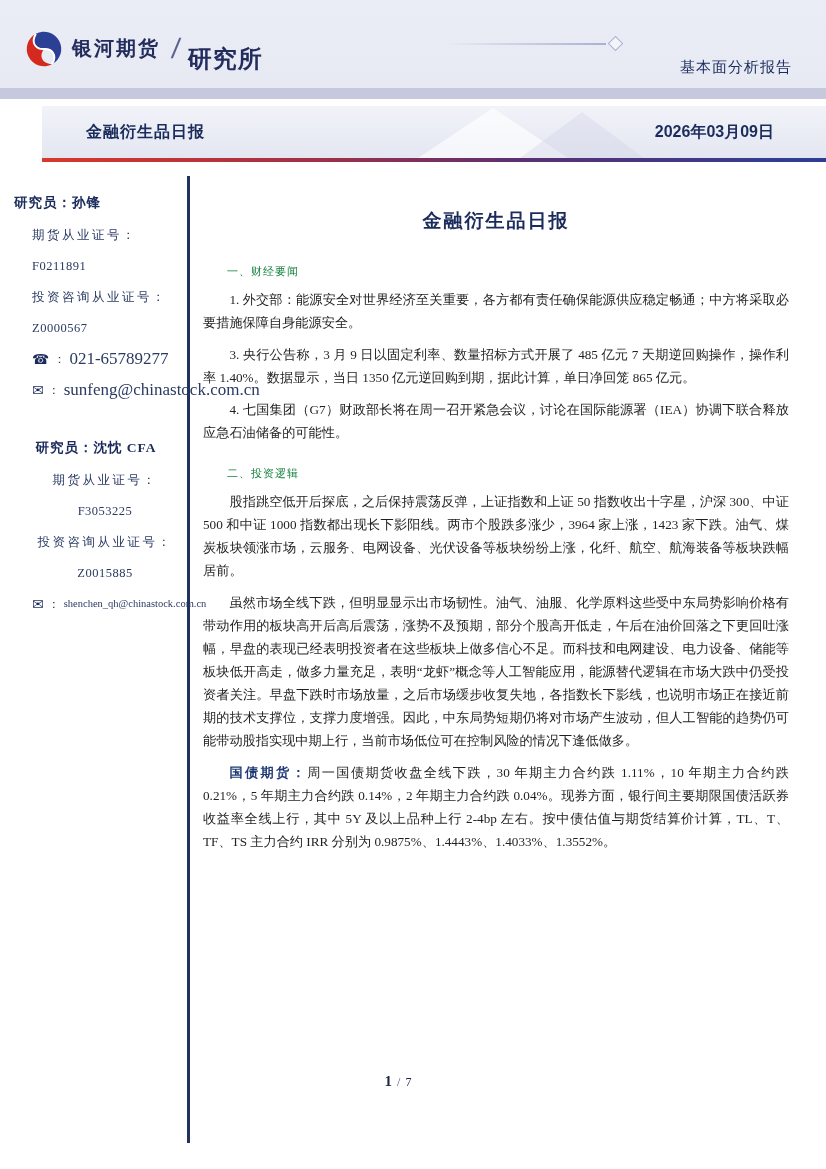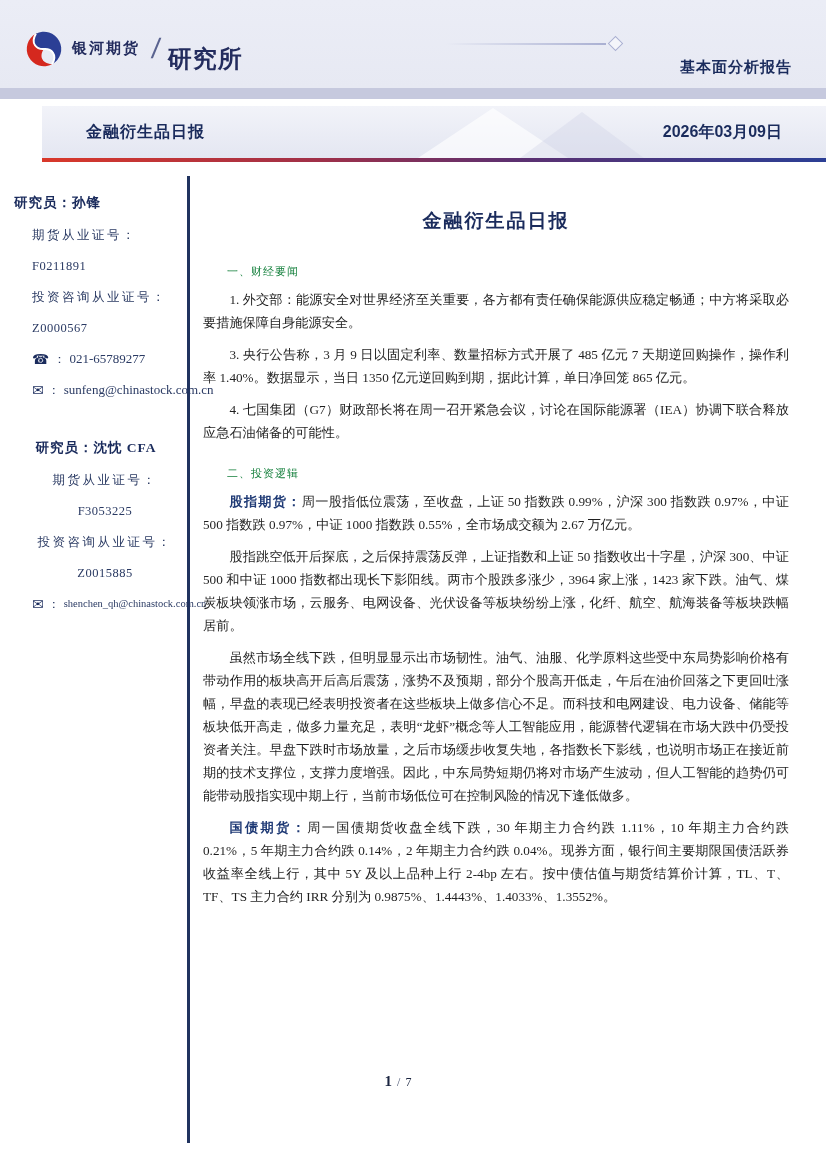--- a/index.html
+++ b/index.html
@@ -11,67 +11,67 @@
   .page{position:absolute;inset:0;}
 
   
   .hdr{
     position:absolute;left:0;top:0;width:826px;height:88px;
     background:linear-gradient(180deg,#ebedf6 0%,#e7e9f3 100%);
   }
   .hdr-left{position:absolute;left:26px;top:22px;display:flex;align-items:center;}
   .logo{width:36px;height:36px;display:inline-block;transform:rotate(-28deg);}
   .brand{font-family:"Liberation Sans","DejaVu Sans",sans-serif;font-weight:bold;
-    font-size:15px;color:#232c5e;margin-left:10px;letter-spacing:2px;}
+    font-size:20px;color:#232c5e;margin-left:10px;letter-spacing:2px;}
   .slash{font-family:"Liberation Sans",sans-serif;font-size:28px;color:#5a6390;
     margin:0 8px 0 12px;font-weight:300;transform:skewX(-8deg);display:inline-block;}
   .division{font-family:"Liberation Sans","DejaVu Sans",sans-serif;font-weight:bold;
     font-size:24px;color:#232c5e;letter-spacing:1px;margin-top:21px;}
   .deco{position:absolute;right:205px;top:38px;width:175px;height:12px;}
   .deco-line{position:absolute;left:0;top:5px;width:160px;height:2px;
     background:linear-gradient(90deg,rgba(170,176,210,0),#aab0d2);}
   .deco-diamond{position:absolute;right:0;top:0;width:9px;height:9px;
     border:1.5px solid #aab0d2;background:#f4f5fa;transform:rotate(45deg);}
   .report-type{position:absolute;right:34px;top:58px;
-    font-family:"Liberation Sans","DejaVu Sans",sans-serif;font-weight:bold;
+    font-family:"Liberation Sans","DejaVu Sans",sans-serif;font-weight:normal;
     font-size:15px;color:#1a2b5c;letter-spacing:1px;
     border-bottom:4px solid #27356b;padding-bottom:14px;}
   .band{position:absolute;left:0;top:88px;width:826px;height:11px;background:#c6c9de;}
 
   
   .banner{
     position:absolute;left:42px;top:106px;right:0;height:54px;
     background:linear-gradient(180deg,#f2f3f9 0%,#e3e6f1 100%);
     overflow:hidden;
   }
   .banner::before{content:"";position:absolute;left:46%;top:2px;
     border-left:90px solid transparent;border-right:90px solid transparent;
     border-bottom:60px solid rgba(255,255,255,0.65);}
   .banner::after{content:"";position:absolute;left:60%;top:6px;
     border-left:70px solid transparent;border-right:70px solid transparent;
     border-bottom:52px solid rgba(205,210,228,0.35);}
   .banner-title{position:absolute;left:44px;top:16px;z-index:2;
     font-family:"Liberation Sans","DejaVu Sans",sans-serif;font-weight:bold;
     font-size:16px;color:#1a2b5c;letter-spacing:1px;}
-  .banner-date{position:absolute;right:44px;top:16px;z-index:2;
+  .banner-date{position:absolute;right:52px;top:16px;z-index:2;
     font-family:"Liberation Sans","DejaVu Sans",sans-serif;font-weight:bold;
     font-size:16px;color:#1a2b5c;}
   .banner-rule{position:absolute;left:42px;top:158px;right:0;height:4px;
     background:linear-gradient(90deg,#d9382a 0%,#a03048 35%,#5d3070 60%,#2b3f95 100%);}
 
   
   .sidebar{position:absolute;left:14px;top:190px;width:164px;color:#2a3a63;}
   .res-title{font-weight:bold;color:#1a2b5c;font-size:13.5px;letter-spacing:1px;margin:4px 0 14px 0;}
   .res-row{font-size:12.5px;margin:0 0 13px 18px;line-height:18px;}
   .res-label{letter-spacing:2.5px;}
   .res-value{letter-spacing:0.5px;}
   .contact{display:flex;align-items:center;gap:4px;}
   .c-icon{font-size:14px;color:#1a2b5c;font-family:"DejaVu Sans",sans-serif;}
   .c-sep{font-size:12px;}
-  .c-val{font-size:13px;}
+  .c-val{font-size:17px;}
   .c-val.small{font-size:10.5px;}
   .res-block2{margin-top:40px;text-align:center;}
 
   
   .vdivider{position:absolute;left:187px;top:176px;width:3px;height:967px;background:#20335f;}
 
   
   .content{position:absolute;left:203px;top:200px;width:586px;color:#1f1f1f;}
   .doc-title{margin:0;padding-top:8px;text-align:center;
     font-family:"Liberation Sans","DejaVu Sans",sans-serif;font-weight:bold;
@@ -157,21 +157,20 @@
 
   <main class="content">
     <h1 class="doc-title">金融衍生品日报</h1>
 
     <h2 class="sec-heading">一、财经要闻</h2>
     <p class="body-p"><b class="lead"></b><span>1. 外交部：能源安全对世界经济至关重要，各方都有责任确保能源供应稳定畅通；中方将采取必要措施保障自身能源安全。</span></p>
     <p class="body-p"><b class="lead"></b><span>3. 央行公告称，3 月 9 日以固定利率、数量招标方式开展了 485 亿元 7 天期逆回购操作，操作利率 1.40%。数据显示，当日 1350 亿元逆回购到期，据此计算，单日净回笼 865 亿元。</span></p>
     <p class="body-p"><b class="lead"></b><span>4. 七国集团（G7）财政部长将在周一召开紧急会议，讨论在国际能源署（IEA）协调下联合释放应急石油储备的可能性。</span></p>
 
     <h2 class="sec-heading second">二、投资逻辑</h2>
-    <p class="body-p"><b class="lead">股指期货：</b><span>周一股指低位震荡，至收盘，上证 50 指数跌 0.99%，沪深 300 指数跌 0.97%，中证 500 指数跌 0.97%，中证 1000 指数跌 0.55%，全市场成交额为 2.67 万亿元。</span></p>
     <p class="body-p"><b class="lead"></b><span>股指跳空低开后探底，之后保持震荡反弹，上证指数和上证 50 指数收出十字星，沪深 300、中证 500 和中证 1000 指数都出现长下影阳线。两市个股跌多涨少，3964 家上涨，1423 家下跌。油气、煤炭板块领涨市场，云服务、电网设备、光伏设备等板块纷纷上涨，化纤、航空、航海装备等板块跌幅居前。</span></p>
     <p class="body-p"><b class="lead"></b><span>虽然市场全线下跌，但明显显示出市场韧性。油气、油服、化学原料这些受中东局势影响价格有带动作用的板块高开后高后震荡，涨势不及预期，部分个股高开低走，午后在油价回落之下更回吐涨幅，早盘的表现已经表明投资者在这些板块上做多信心不足。而科技和电网建设、电力设备、储能等板块低开高走，做多力量充足，表明“龙虾”概念等人工智能应用，能源替代逻辑在市场大跌中仍受投资者关注。早盘下跌时市场放量，之后市场缓步收复失地，各指数长下影线，也说明市场正在接近前期的技术支撑位，支撑力度增强。因此，中东局势短期仍将对市场产生波动，但人工智能的趋势仍可能带动股指实现中期上行，当前市场低位可在控制风险的情况下逢低做多。</span></p>
     <p class="body-p"><b class="lead">国债期货：</b><span>周一国债期货收盘全线下跌，30 年期主力合约跌 1.11%，10 年期主力合约跌 0.21%，5 年期主力合约跌 0.14%，2 年期主力合约跌 0.04%。现券方面，银行间主要期限国债活跃券收益率全线上行，其中 5Y 及以上品种上行 2-4bp 左右。按中债估值与期货结算价计算，TL、T、TF、TS 主力合约 IRR 分别为 0.9875%、1.4443%、1.4033%、1.3552%。</span></p>
   </main>
 
   <footer class="pagefoot">
     <span class="pg-cur">1</span><span class="pg-sep">/</span><span class="pg-total">7</span>
   </footer>
 
 </div>

